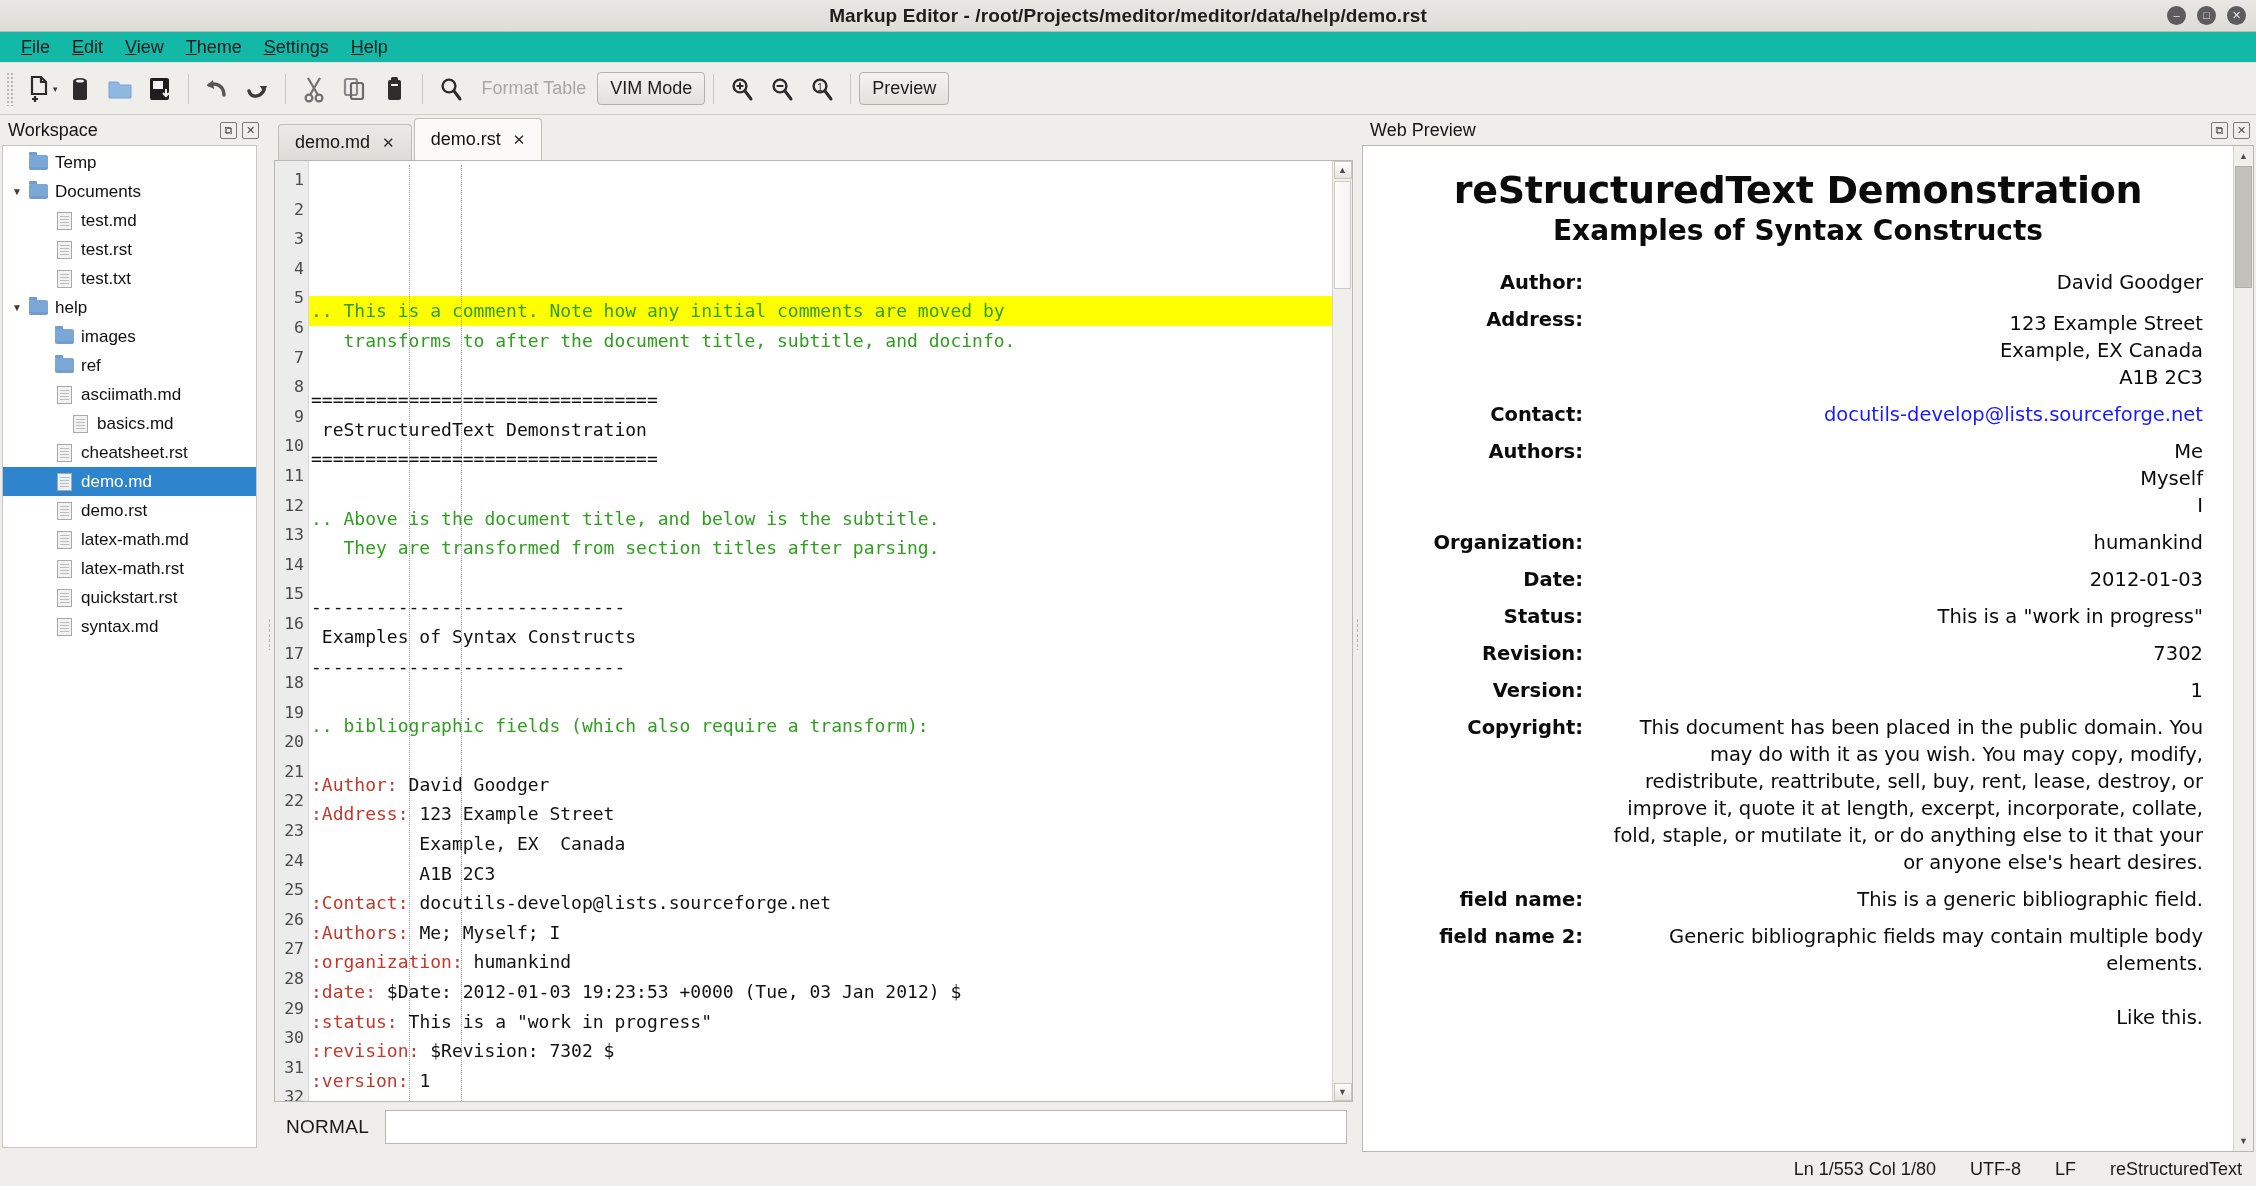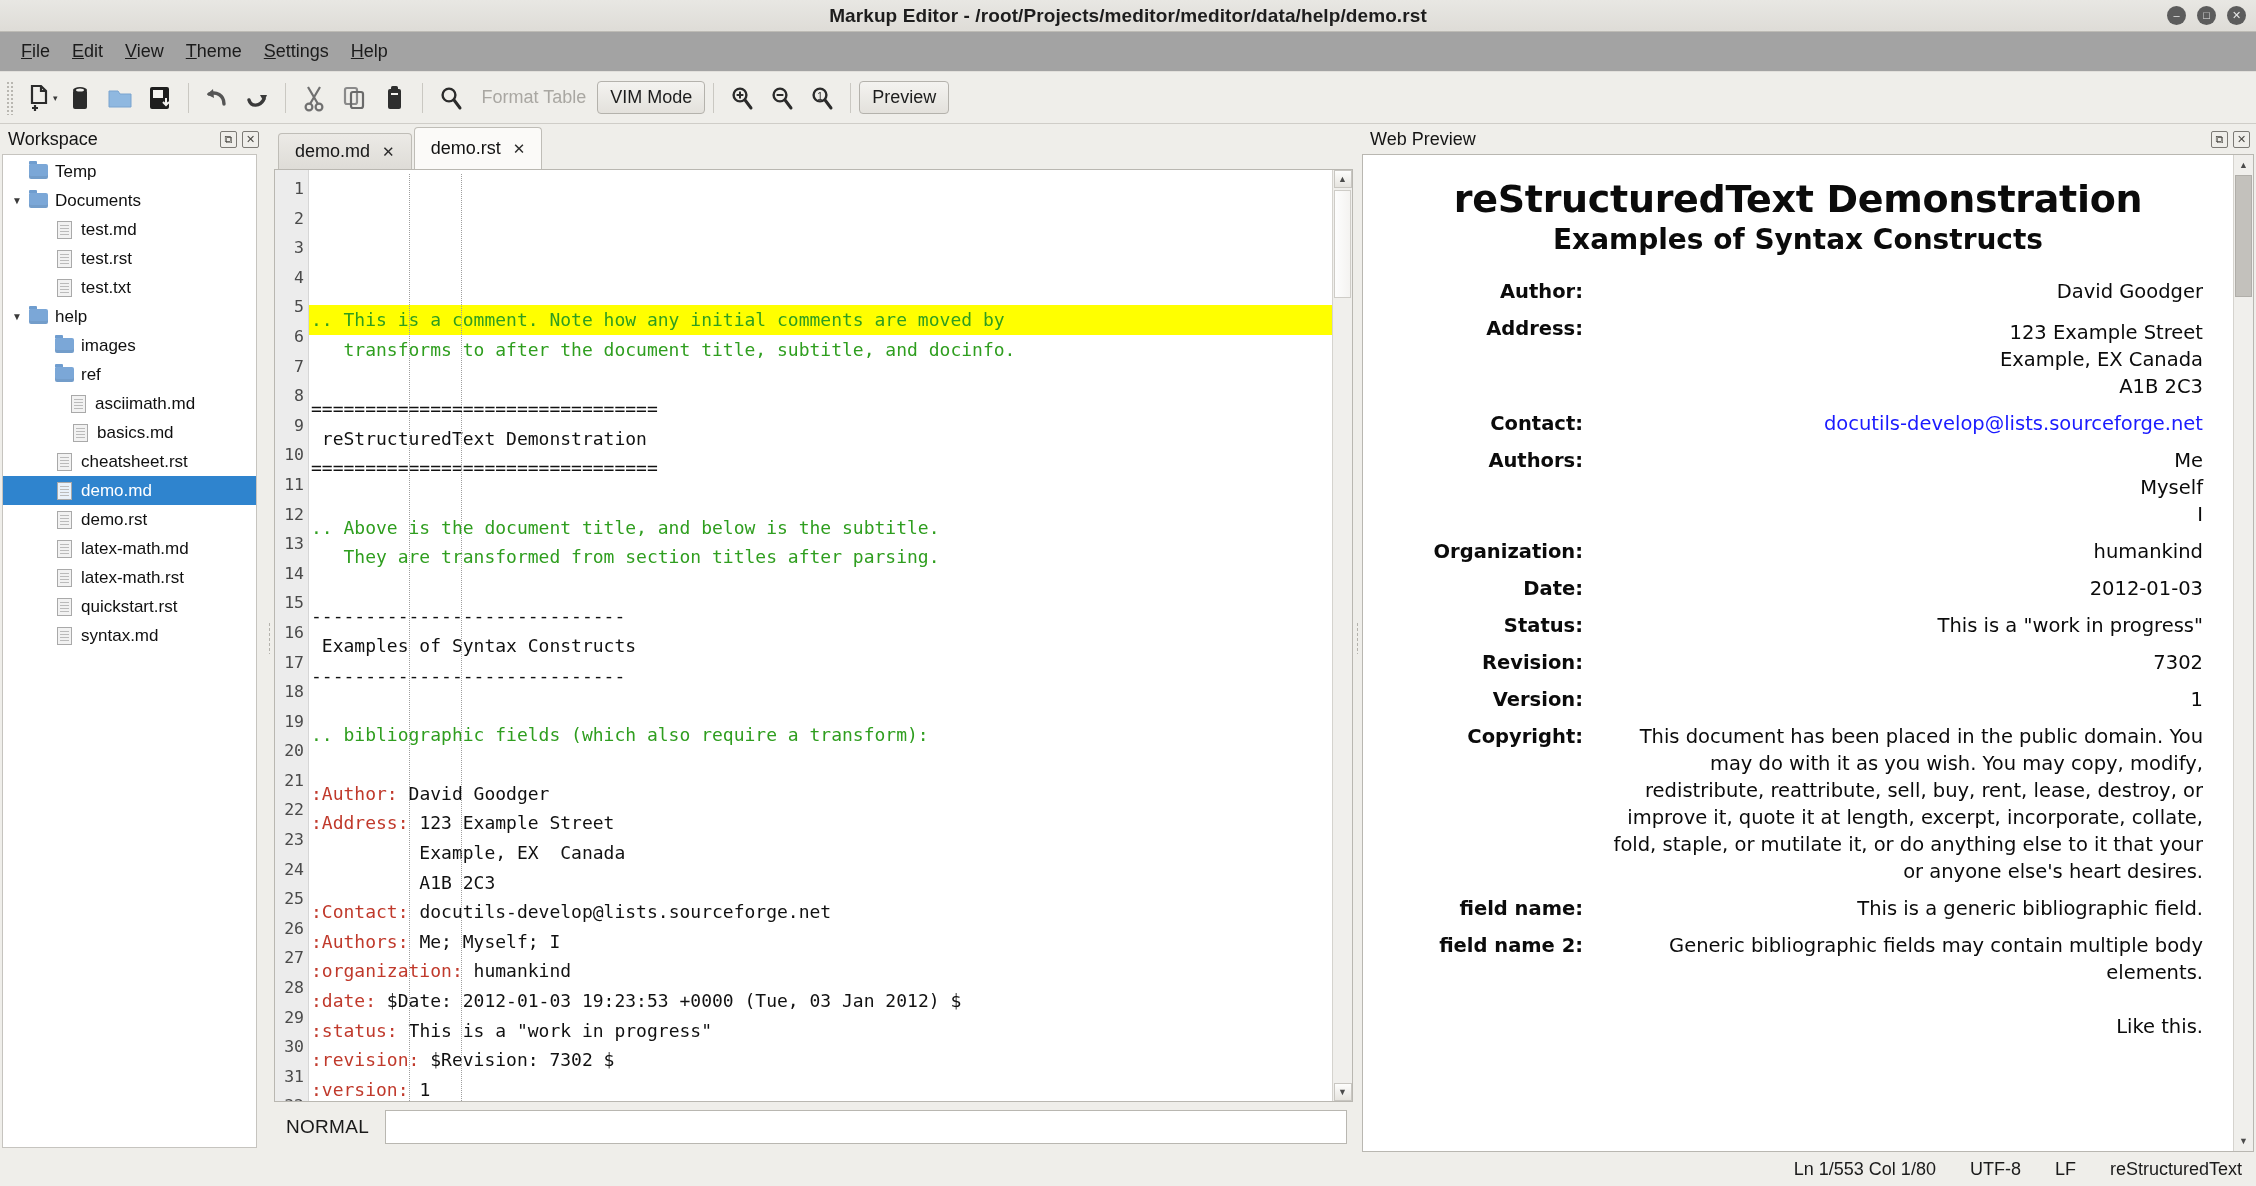--- a/index.html
+++ b/index.html
@@ -50,22 +50,22 @@
     background: #5c5c5c;
     color: #e8e8e8;
     font-size: 11px;
     line-height: 19px;
     text-align: center;
     cursor: pointer;
   }
 
   
   .menubar {
-    height: 40px;
-    background: #a3a3a3;
+    height: 31px;
+    background: #14b8a6;
     display: flex;
     align-items: center;
     padding-left: 10px;
     flex: none;
     border-bottom: 1px solid #e2e0dc;
   }
   .menu-item {
     padding: 3px 11px;
     font-size: 18px;
     color: #1b1b1b;
@@ -686,21 +686,21 @@
               </span>
               <span class="tree-label">images</span>
             </div>
             <div class="tree-row" style="padding-left: 30px;">
               <span class="twisty"></span>
               <span class="ic">
                 <span class="folder-ic"></span>
               </span>
               <span class="tree-label">ref</span>
             </div>
-            <div class="tree-row" style="padding-left: 44px;">
+            <div class="tree-row" style="padding-left: 30px;">
               <span class="twisty"></span>
               <span class="ic">
                 <span class="file-ic"></span>
               </span>
               <span class="tree-label">asciimath.md</span>
             </div>
             <div class="tree-row" style="padding-left: 46px;">
               <span class="twisty"></span>
               <span class="ic">
                 <span class="file-ic"></span>

